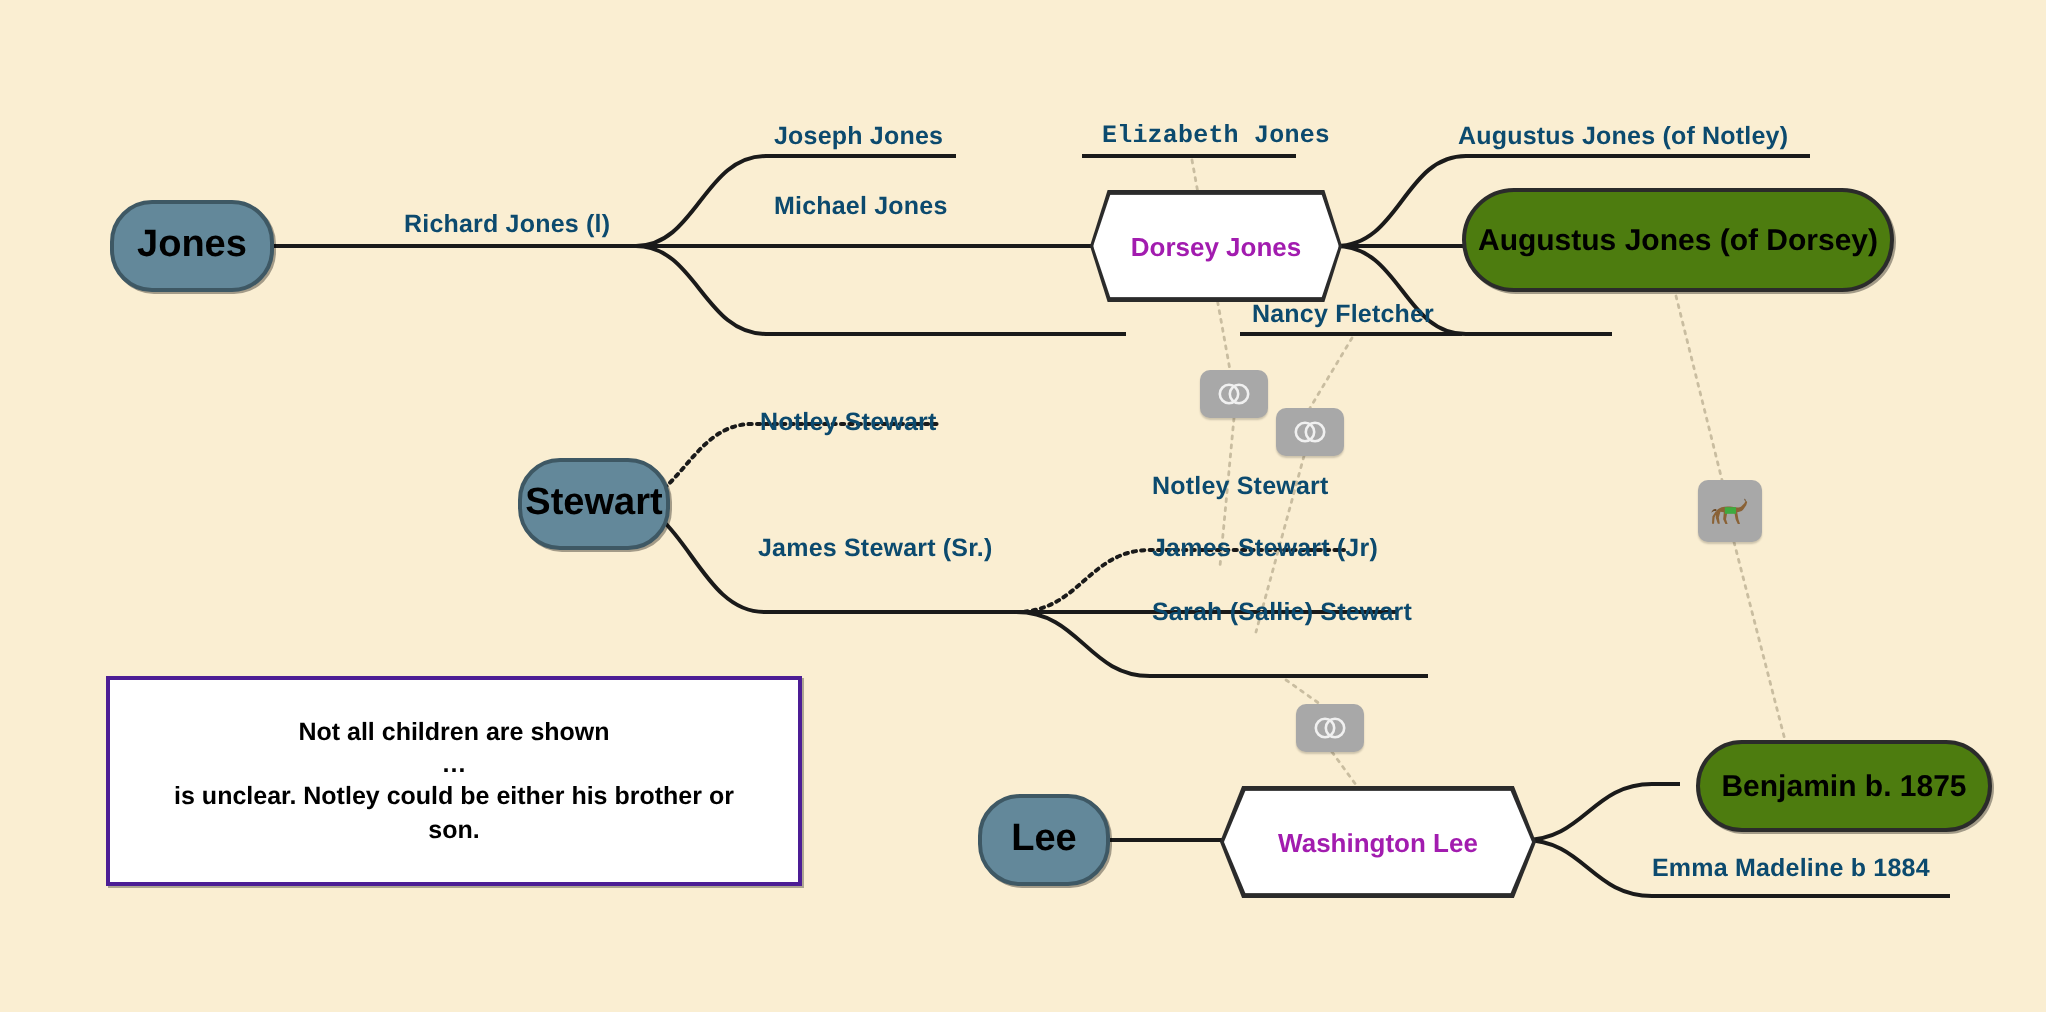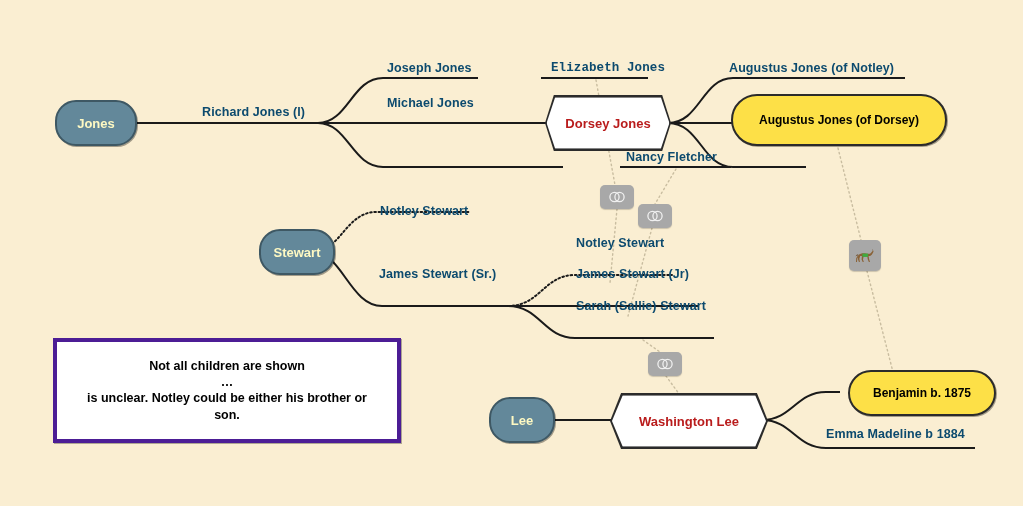--- a/index.html
+++ b/index.html
@@ -38,31 +38,31 @@
     color: #000;
     white-space: nowrap;
     z-index: 5;
   }
 
   
   .node.root {
     background: #63889a;
     border: 2px solid #3e5864;
     border-radius: 21px;
-    color: #fef9c3;
-    font-size: 13px;
+    color: #000000;
+    font-size: 19px;
     box-shadow: 1px 1px 0 rgba(0,0,0,0.35);
   }
 
   
   .node.capsule {
-    background: #fde047;
+    background: #4d7c0f;
     border: 2px solid #2b2b2b;
     border-radius: 26px;
-    font-size: 12px;
+    font-size: 15px;
     box-shadow: 1px 1px 0 rgba(0,0,0,0.35);
   }
   .hexwrap {
     position: absolute;
     z-index: 5;
   }
   .hexwrap .hexborder,
   .hexwrap .hexfill {
     position: absolute;
     left: 0; top: 0;
@@ -79,21 +79,21 @@
   }
   .hexwrap .hexlabel {
     position: absolute;
     left: 0; top: 0;
     width: 100%; height: 100%;
     display: flex;
     align-items: center;
     justify-content: center;
     font-weight: bold;
     font-size: 13px;
-    color: #b91c1c;
+    color: #a21caf;
     white-space: nowrap;
   }
 
   
   .wirelabel {
     position: absolute;
     font-weight: bold;
     font-size: 12.5px;
     color: #0c4a6e;
     white-space: nowrap;
@@ -110,21 +110,21 @@
     align-items: center;
     justify-content: center;
     z-index: 6;
     box-shadow: 0 1px 1px rgba(0,0,0,0.18);
   }
 
   
   .notebox {
     position: absolute;
     background: #ffffff;
-    border: 4px solid #4c1d95;
+    border: 2px solid #4c1d95;
     box-sizing: border-box;
     z-index: 5;
     display: flex;
     flex-direction: column;
     align-items: center;
     justify-content: center;
     padding: 8px 12px;
     box-shadow: 1px 1px 0 rgba(0,0,0,0.3);
   }
   .notebox .line {

